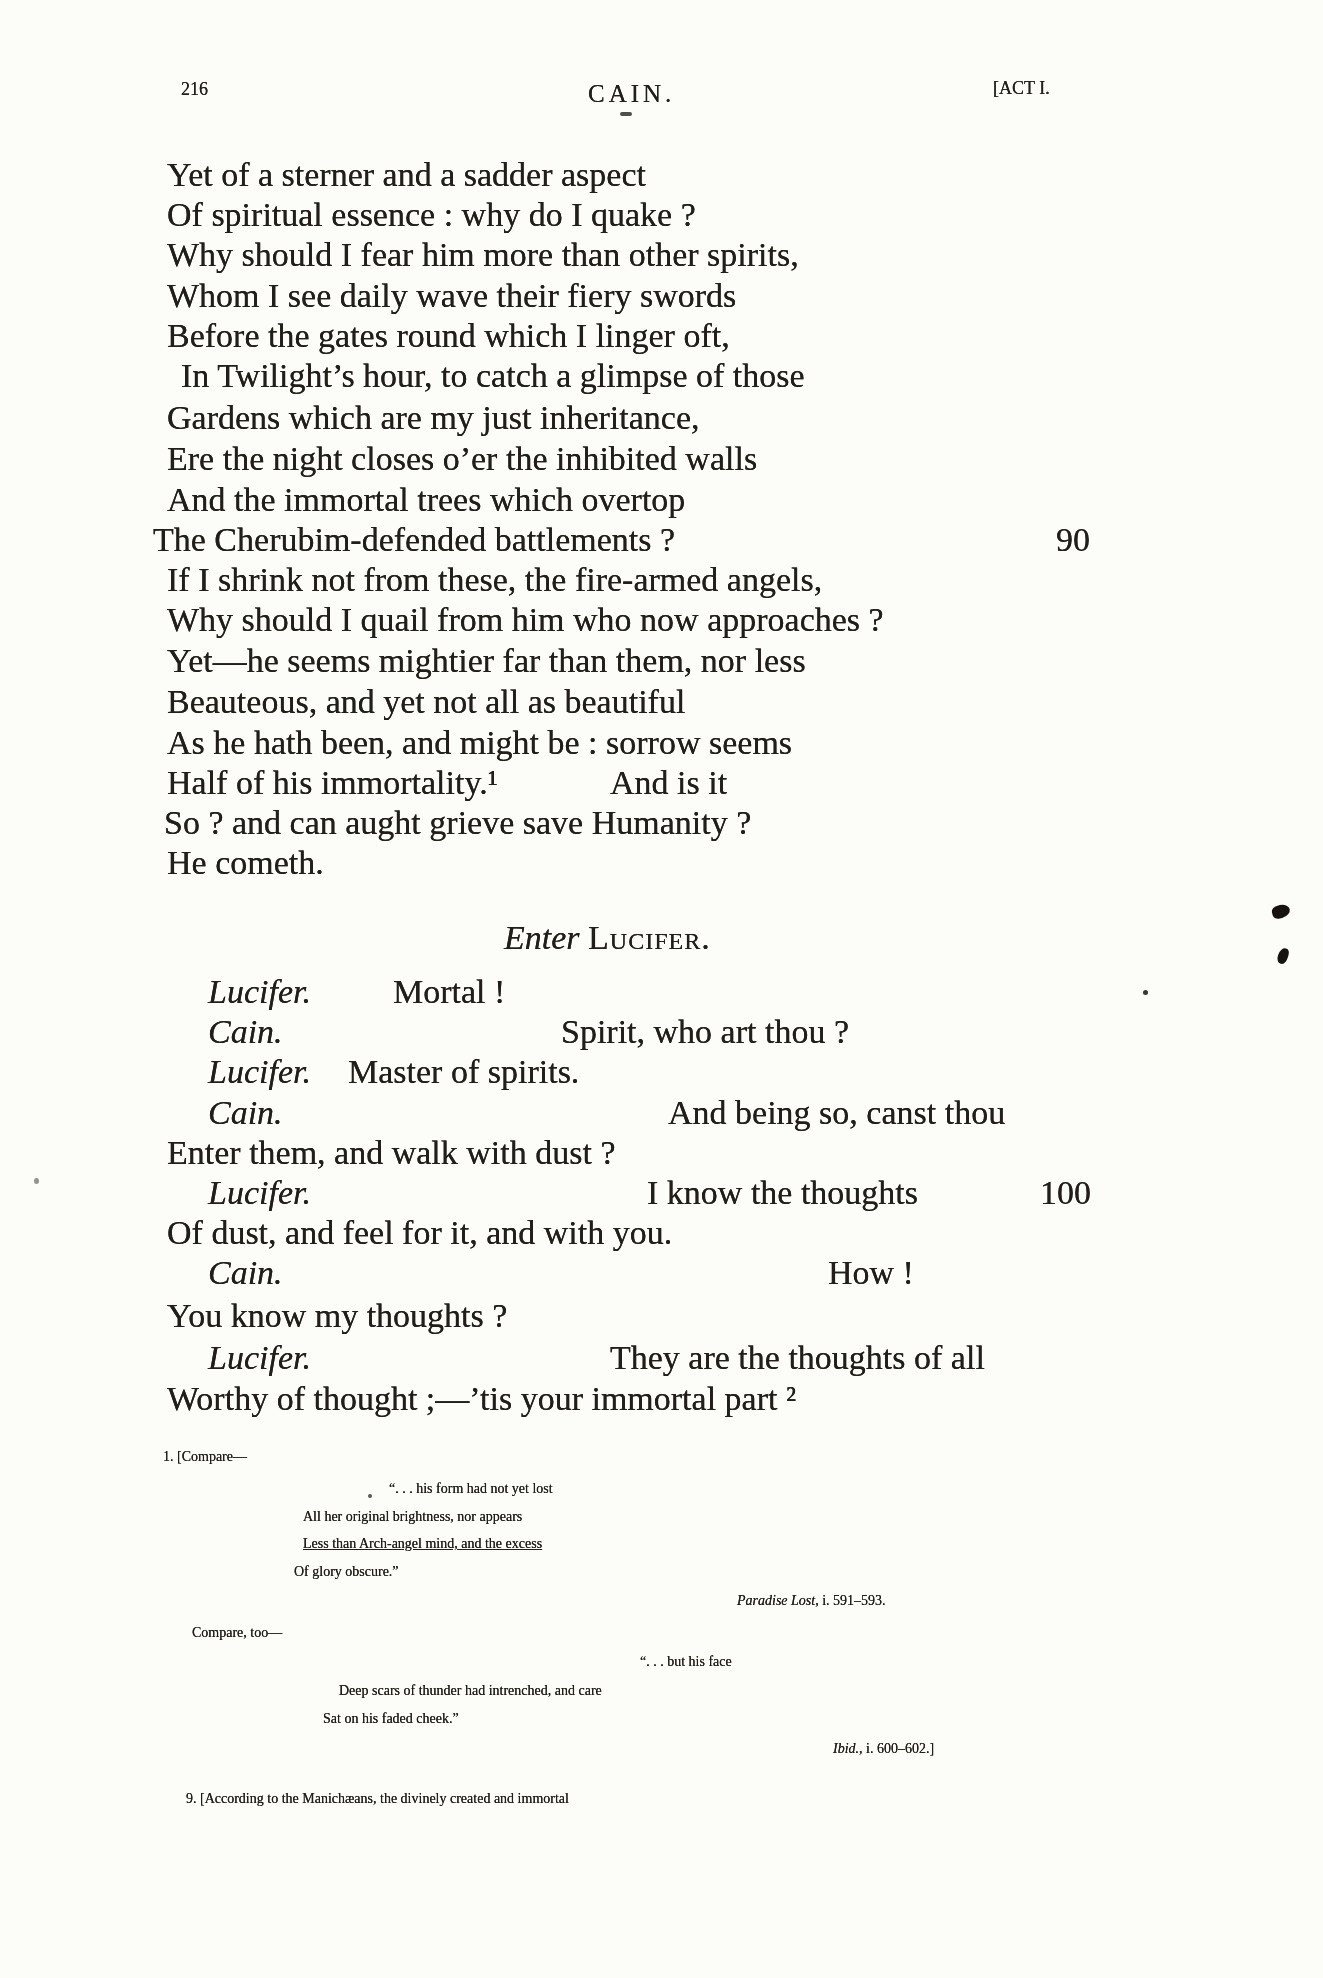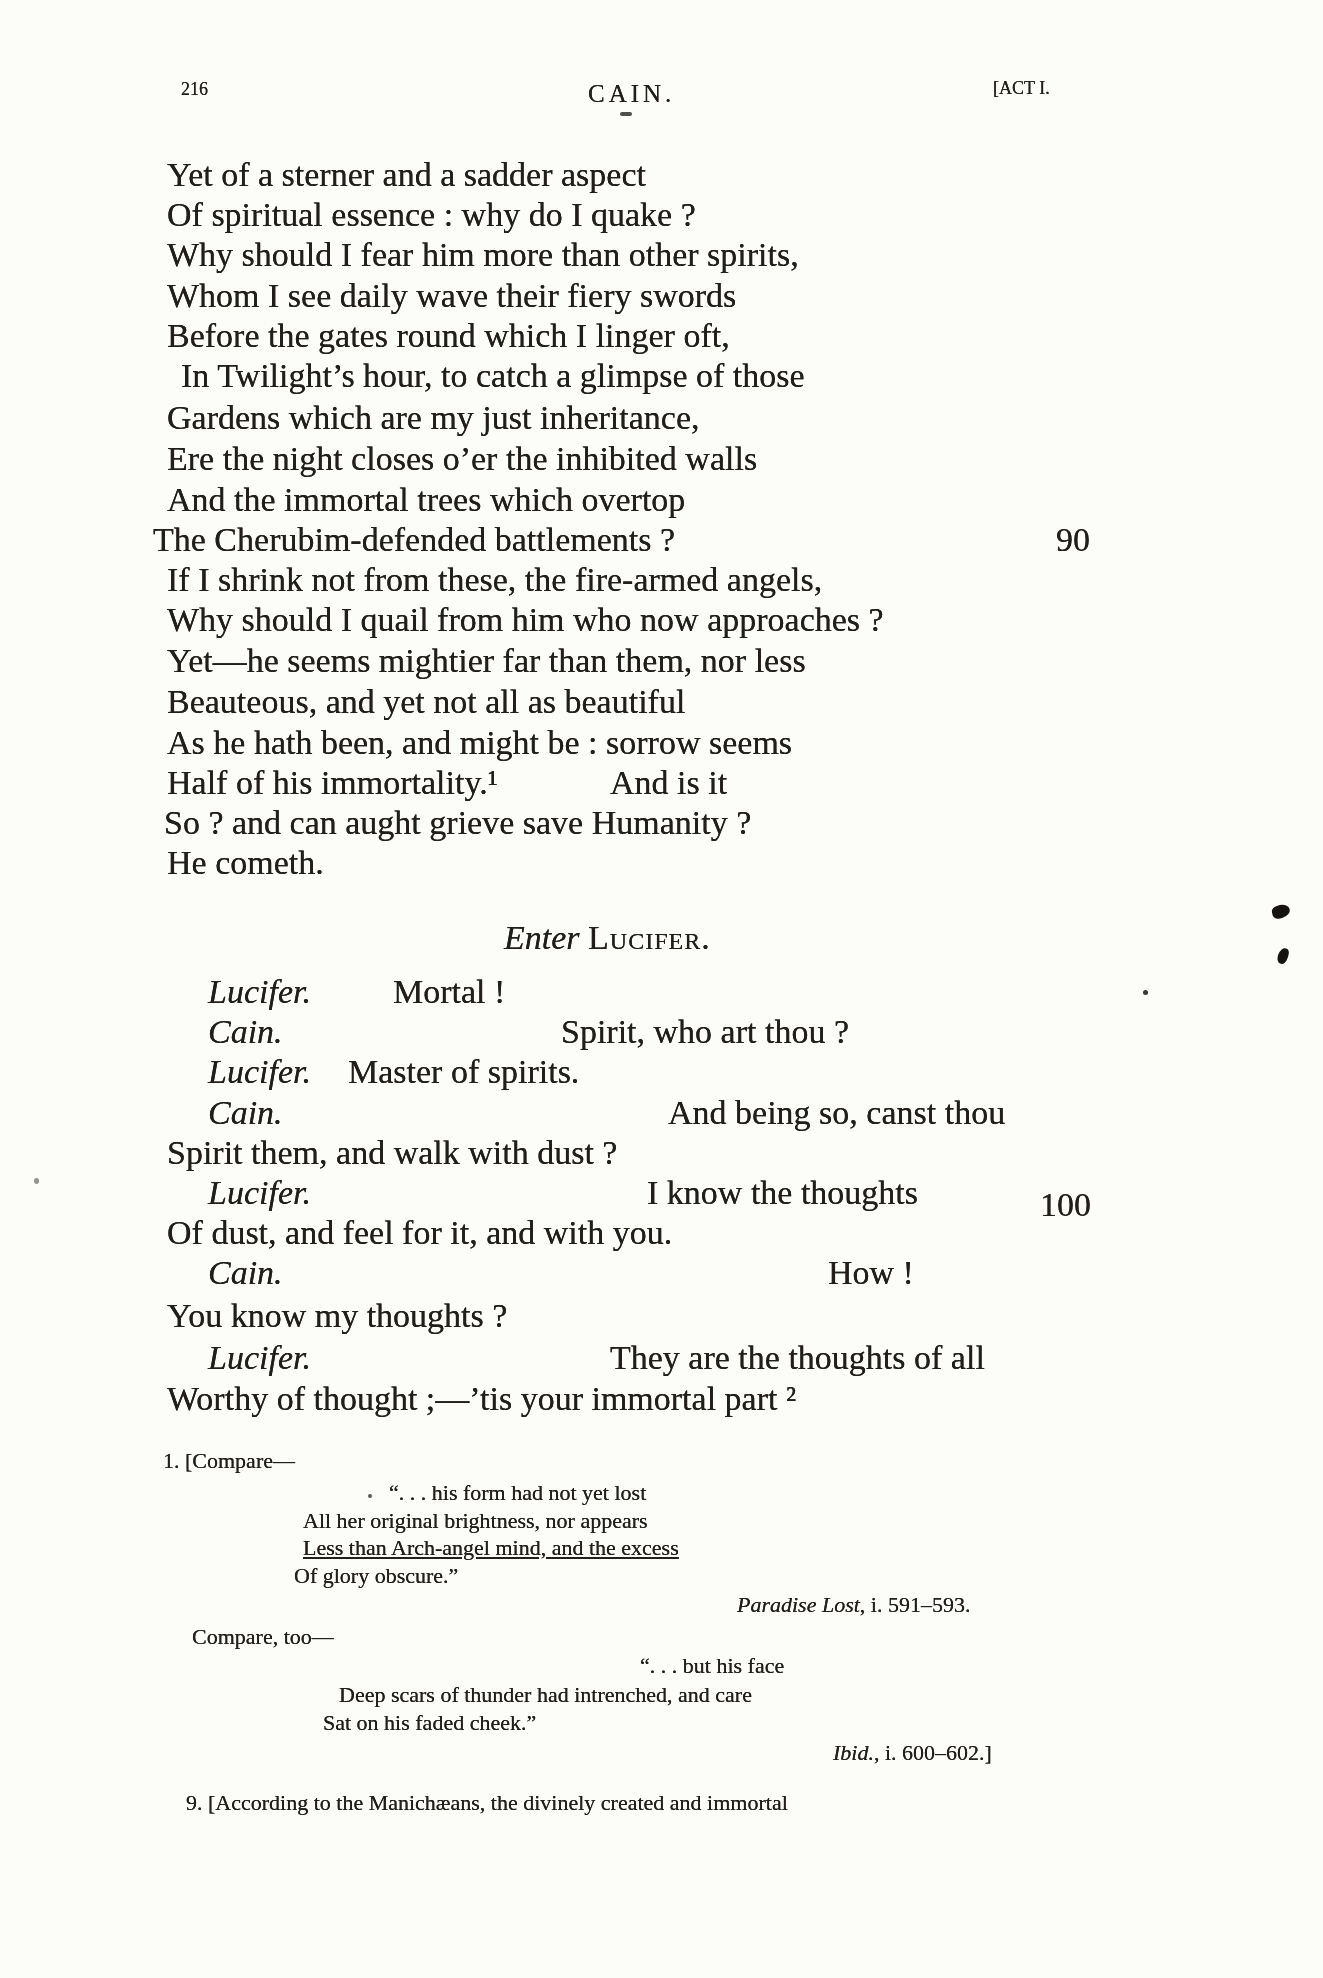--- a/index.html
+++ b/index.html
@@ -10,21 +10,21 @@
     color:#221e19;
     font-family:"Liberation Serif","DejaVu Serif",serif;
     overflow:hidden;
     text-shadow:0 0 0.5px currentColor;
   }
   .line{position:absolute;left:0;width:100%;height:0;white-space:pre;}
   .seg{position:absolute;top:0;line-height:1;}
   .main  .seg{font-size:34px;}
   .header.line .seg{font-size:18px;}
   .title.line  .seg{font-size:25px;letter-spacing:4px;}
-  .foot  .seg{font-size:22px;}
+  .foot  .seg{font-size:14px;}
   .it{font-style:italic;}
   
   .line span span{font-style:normal;}
   .sc{font-variant:small-caps;font-style:normal;letter-spacing:1px;}
   .speck{position:absolute;background:#17140f;}
 </style>
 </head>
 <body>
 
 <div class="page">
@@ -54,22 +54,22 @@
     <div class="line main" style="top: 685px;"><span class="seg" style="left: 167px;">Beauteous, and yet not all as beautiful</span></div>
     <div class="line main" style="top: 726px;"><span class="seg" style="left: 167px;">As he hath been, and might be : sorrow seems</span></div>
     <div class="line main" style="top: 766px;"><span class="seg" style="left: 167px;">Half of his immortality.¹</span><span class="seg" style="left: 610px;">And is it</span></div>
     <div class="line main" style="top: 806px;"><span class="seg" style="left: 164px;">So ? and can aught grieve save Humanity ?</span></div>
     <div class="line main" style="top: 846px;"><span class="seg" style="left: 167px;">He cometh.</span></div>
     <div class="line main" style="top: 921px;"><span class="it seg" style="left: 504px;">Enter <span class="sc">Lucifer.</span></span></div>
     <div class="line main" style="top: 975px;"><span class="it seg" style="left: 208px;">Lucifer.</span><span class="seg" style="left: 393px;">Mortal !</span></div>
     <div class="line main" style="top: 1015px;"><span class="it seg" style="left: 208px;">Cain.</span><span class="seg" style="left: 561px;">Spirit, who art thou ?</span></div>
     <div class="line main" style="top: 1055px;"><span class="it seg" style="left: 208px;">Lucifer.</span><span class="seg" style="left: 348px;">Master of spirits.</span></div>
     <div class="line main" style="top: 1096px;"><span class="it seg" style="left: 208px;">Cain.</span><span class="seg" style="left: 668px;">And being so, canst thou</span></div>
-    <div class="line main" style="top: 1136px;"><span class="seg" style="left: 167px;">Spirit them, and walk with dust ?</span></div>
-    <div class="line main" style="top: 1176px;"><span class="it seg" style="left: 208px;">Lucifer.</span><span class="seg" style="left: 647px;">I know the thoughts</span><span class="seg" style="left: 1040px; margin-top: 12px;">100</span></div>
+    <div class="line main" style="top: 1136px;"><span class="seg" style="left: 167px;">Enter them, and walk with dust ?</span></div>
+    <div class="line main" style="top: 1176px;"><span class="it seg" style="left: 208px;">Lucifer.</span><span class="seg" style="left: 647px;">I know the thoughts</span><span class="seg" style="left: 1040px;">100</span></div>
     <div class="line main" style="top: 1216px;"><span class="seg" style="left: 167px;">Of dust, and feel for it, and with you.</span></div>
     <div class="line main" style="top: 1256px;"><span class="it seg" style="left: 208px;">Cain.</span><span class="seg" style="left: 828px;">How !</span></div>
     <div class="line main" style="top: 1299px;"><span class="seg" style="left: 167px;">You know my thoughts ?</span></div>
     <div class="line main" style="top: 1341px;"><span class="it seg" style="left: 208px;">Lucifer.</span><span class="seg" style="left: 610px;">They are the thoughts of all</span></div>
     <div class="line main" style="top: 1382px;"><span class="seg" style="left: 167px;">Worthy of thought ;—’tis your immortal part ²</span></div>
     <div class="line foot" style="top: 1450px;"><span class="seg" style="left: 163px;">1. [Compare—</span></div>
     <div class="line foot" style="top: 1482px;"><span class="seg" style="left: 389px;">“. . . his form had not yet lost</span></div>
     <div class="line foot" style="top: 1510px;"><span class="seg" style="left: 303px;">All her original brightness, nor appears</span></div>
     <div class="line foot" style="top: 1537px;"><span class="seg" style="left: 303px; text-decoration: underline;">Less than Arch-angel mind, and the excess</span></div>
     <div class="line foot" style="top: 1565px;"><span class="seg" style="left: 294px;">Of glory obscure.”</span></div>

